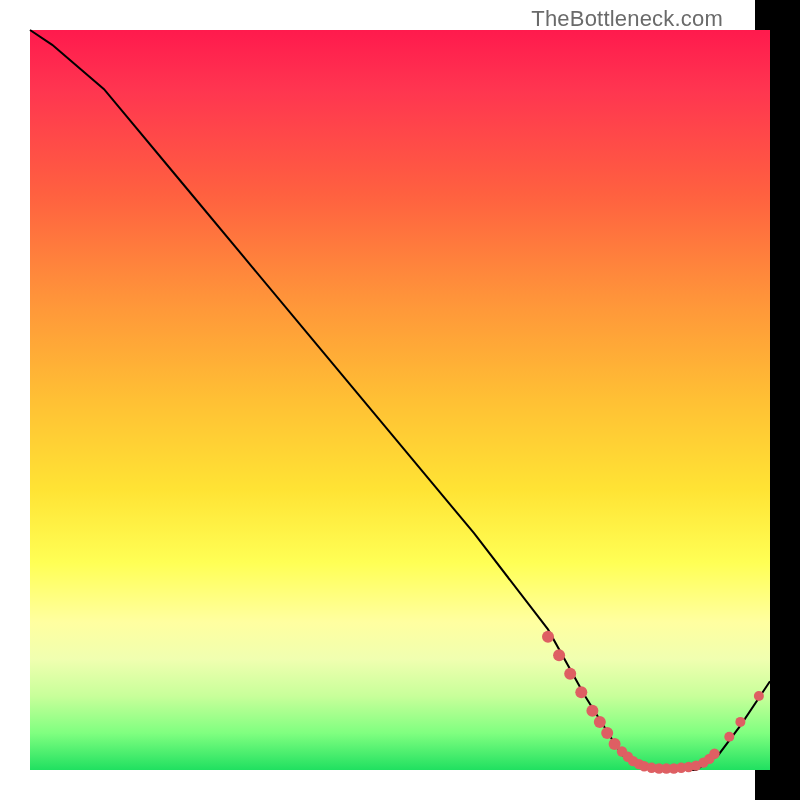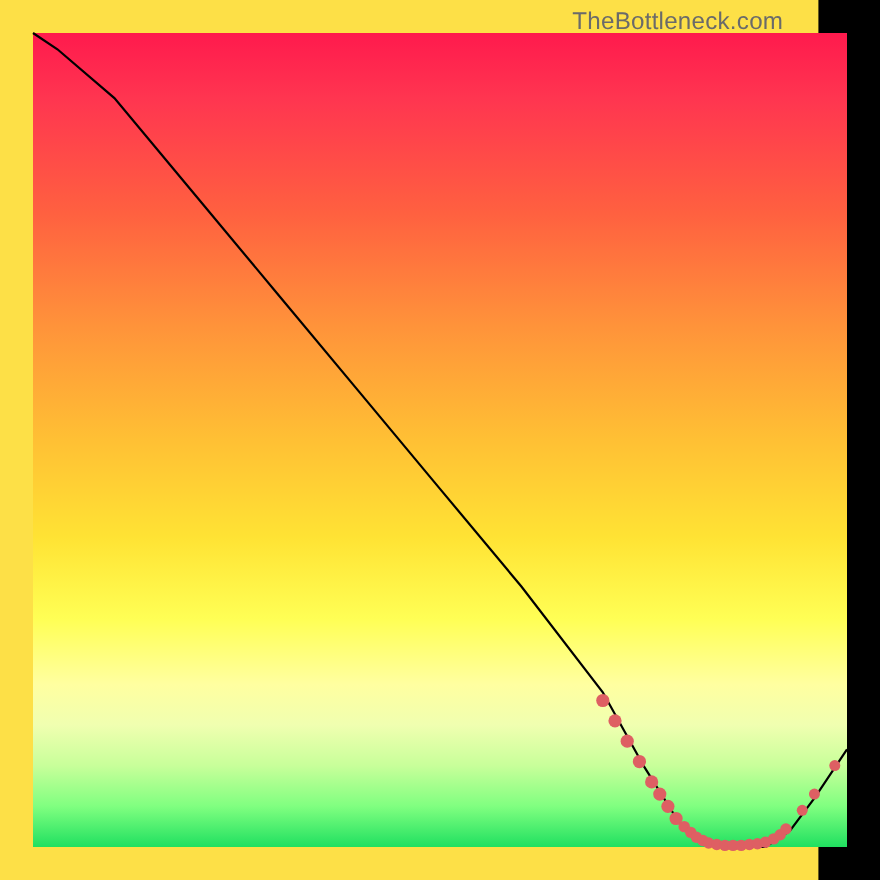--- a/index.html
+++ b/index.html
@@ -8,21 +8,22 @@
     width: 800px;
     height: 800px;
     background: #000;
     overflow: hidden;
     font-family: Arial, Helvetica, sans-serif;
   }
   .frame {
     position: relative;
     width: 744px;
     height: 800px;
-    background: #fde047;
+    background: #ffffff;
+    padding-left: 11px;
   }
   .plot {
     position: absolute;
     left: 30px;
     top: 30px;
     width: 740px;
     height: 740px;
     
     background: linear-gradient(to bottom,
       #ff1a4d 0%,

